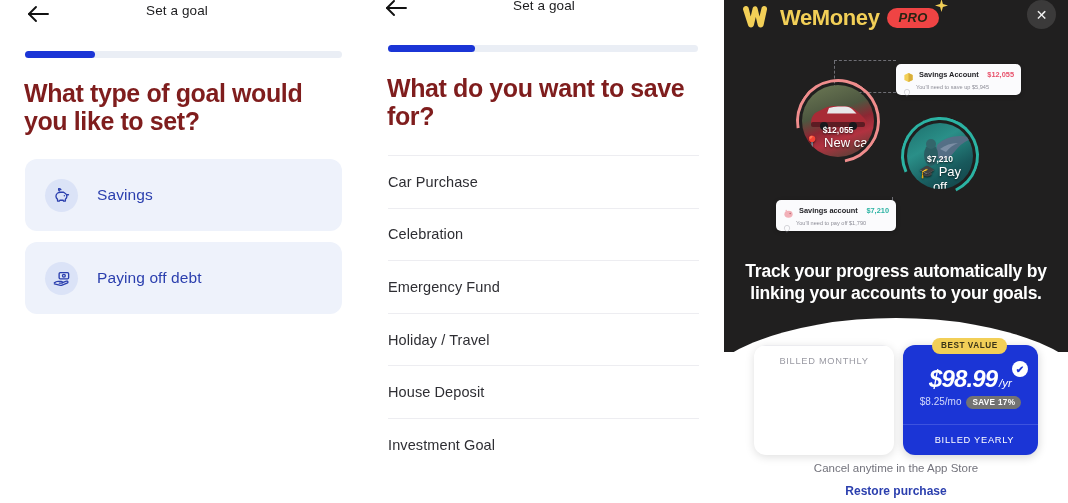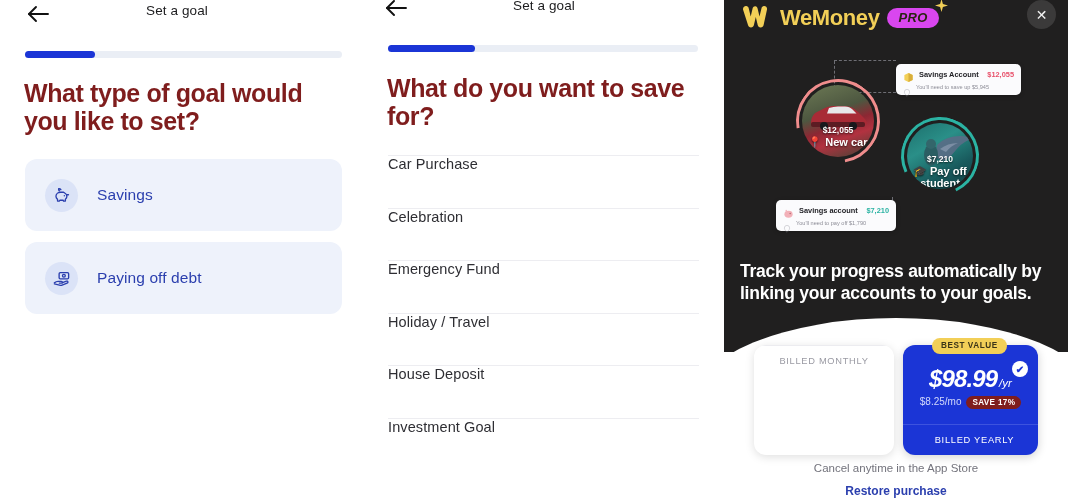--- a/index.html
+++ b/index.html
@@ -54,21 +54,21 @@
     display: flex; align-items: center; justify-content: center;
     flex: 0 0 auto;
   }
   .opt-label {
     margin-left: 19px; font-size: 15.5px; color: #2b3fae; letter-spacing: .1px;
   }
 
   
   .goal-list { position: absolute; left: 388px; top: 155px; width: 311px; }
   .goal-row {
-    height: 52.6px; display: flex; 
+    height: 52.6px; display: flex; align-items: center;
     border-top: 1px solid #ededf1; cursor: pointer;
   }
   .goal-row:first-child { border-top: 1px solid #ededf1; }
   .goal-row-label { font-size: 14.5px; color: #2e2e33; letter-spacing: .1px; }
 
   
   .panel-c { position: absolute; left: 724px; top: 0; width: 344px; height: 503px; background:#fff; overflow:hidden; }
   .dark-hero {
     position: absolute; left: 0; top: 0; width: 344px; height: 352px;
     background: #201f1f;
@@ -79,21 +79,21 @@
     background: #ffffff; border-radius: 50% 50% 0 0 / 100% 100% 0 0;
   }
 
   .logo-row { position: absolute; left: 17px; top: 5px; display: flex; align-items: center; }
   .logo-w { width: 34px; height: 26px; }
   .logo-text {
     font-size: 22px; font-weight: bold; color: #f2cf57;
     letter-spacing: -0.4px; margin-left: 5px;
   }
   .pro-badge {
-    margin-left: 8px; background: #d946ef; color: #2a2413;
+    margin-left: 8px; background: #ef4444; color: #2a2413;
     font-size: 13px; font-weight: bold; font-style: italic;
     padding: 2px 11px 3px; border-radius: 20px; letter-spacing: .4px;
     position: relative;
   }
   .sparkle {
     position: absolute; right: -9px; top: -9px; width: 13px; height: 13px; color:#f2cf57;
   }
   .close-btn {
     position: absolute; right: 12px; top: 0px;
     width: 29px; height: 29px; border-radius: 50%;
@@ -109,39 +109,39 @@
   .ring-photo {
     position: absolute; border-radius: 50%; overflow: hidden;
     display:flex; align-items:center; justify-content:center;
   }
   .ring-caption {
     position: absolute; left: 0; right: 0;
     text-align: center; color: #fff; line-height: 1.15;
     text-shadow: 0 1px 2px rgba(0,0,0,.65);
   }
   .ring-amt { font-size: 8.5px; font-weight: bold; }
-  .ring-name { font-size: 11px; font-weight: bold; }
+  .ring-name { font-size: 13px; font-weight: normal; }
 
   .mini-card {
     position: absolute; background: #fbfbfd; border-radius: 5px;
     box-shadow: 0 1px 4px rgba(0,0,0,.25); padding: 5px 7px 4px;
   }
   .mc-row1 { display: flex; align-items: center; }
   .mc-ico { width: 11px; height: 11px; flex: 0 0 auto; }
   .mc-title { font-size: 7.4px; font-weight: bold; color: #1d1d22; margin-left: 5px; }
   .mc-amt { font-size: 7.4px; font-weight: bold; margin-left: auto; }
   .mc-row2 { display: flex; align-items: center; margin-top: 3px; }
   .mc-sub { font-size: 5.6px; color: #8d8d97; margin-left: 5px; }
   .mc-pin { width: 8px; height: 8px; flex: 0 0 auto; opacity:.45; }
 
   .dashline { position: absolute; border-style: dashed; border-color: #6e6e74; }
 
   .hero-headline {
     position: absolute; left: 16px; top: 260px; width: 312px;
-    color: #fff; font-size: 17.5px; font-weight: bold;
+    text-align: center; color: #fff; font-size: 17.5px; font-weight: bold;
     line-height: 1.28; letter-spacing: -0.25px;
   }
 
   
   .price-card {
     position: absolute; border-radius: 12px; overflow: hidden;
   }
   .pc-monthly {
     left: 30px; top: 345px; width: 140px; height: 110px;
     background: #ffffff; box-shadow: 0 2px 10px rgba(0,0,0,.13);
@@ -179,21 +179,21 @@
     display: flex; align-items: center; justify-content: center;
     font-size: 10px; font-weight: bold;
   }
   .best-value {
     position: absolute; left: 208px; top: 338px;
     background: #f2cf57; color: #3a3418;
     font-size: 8.2px; font-weight: bold; letter-spacing: .55px;
     padding: 3px 9px 4px; border-radius: 10px; z-index: 5;
   }
   .save-pill {
-    display: inline-block; background: #7f1d1d; color: #fff;
+    display: inline-block; background: #737373; color: #fff;
     font-size: 8.2px; font-weight: bold; letter-spacing: .3px;
     padding: 2px 6px; border-radius: 9px; margin-left: 5px;
     vertical-align: middle;
   }
   .cancel-note {
     position: absolute; left: 0; right: 0; top: 462px;
     text-align: center; font-size: 11.5px; color: #73737c;
   }
   .restore-link {
     position: absolute; left: 0; right: 0; top: 484px;

